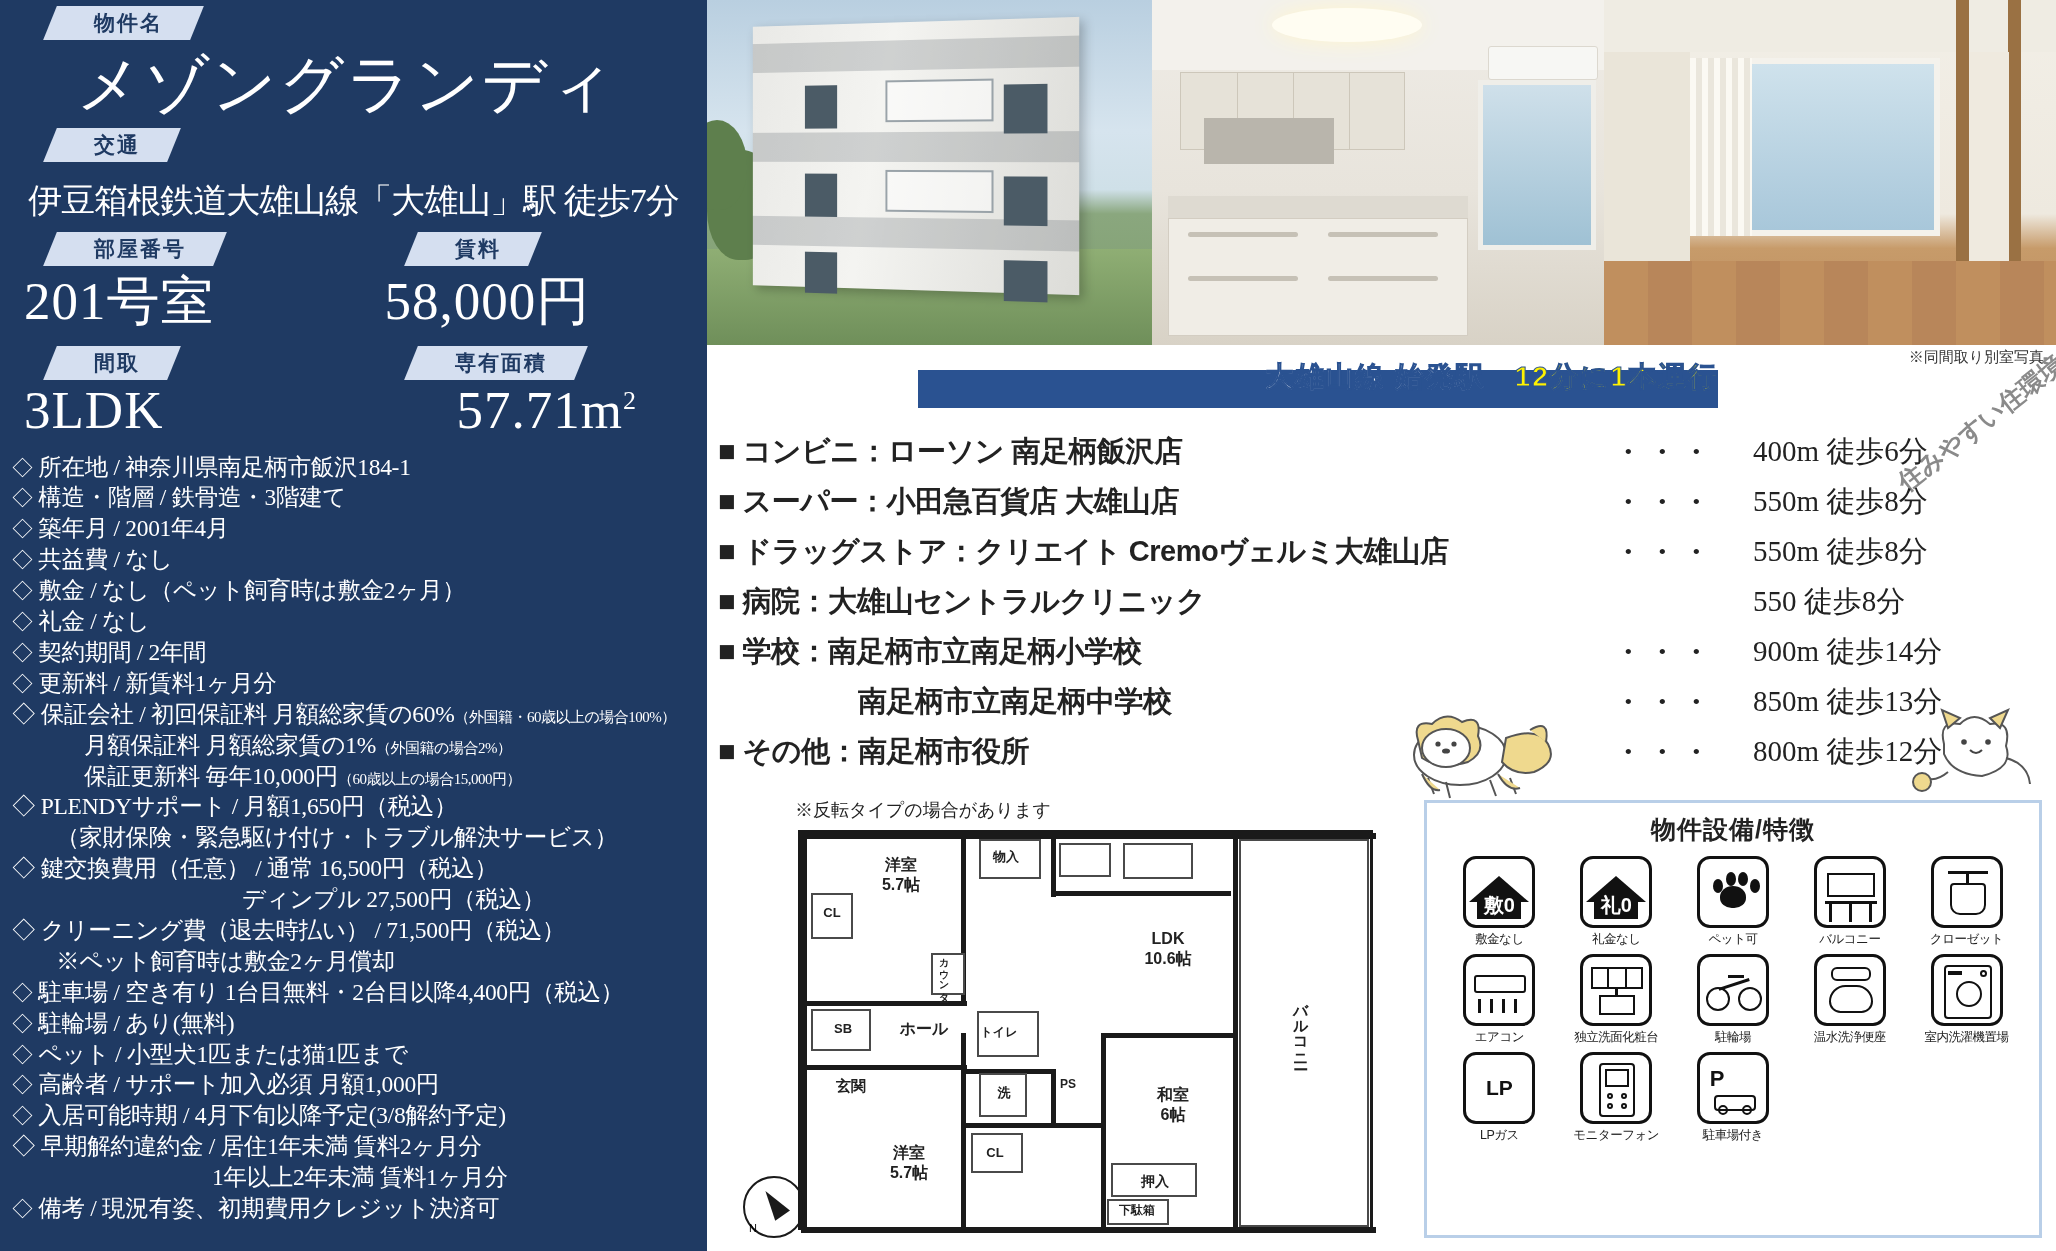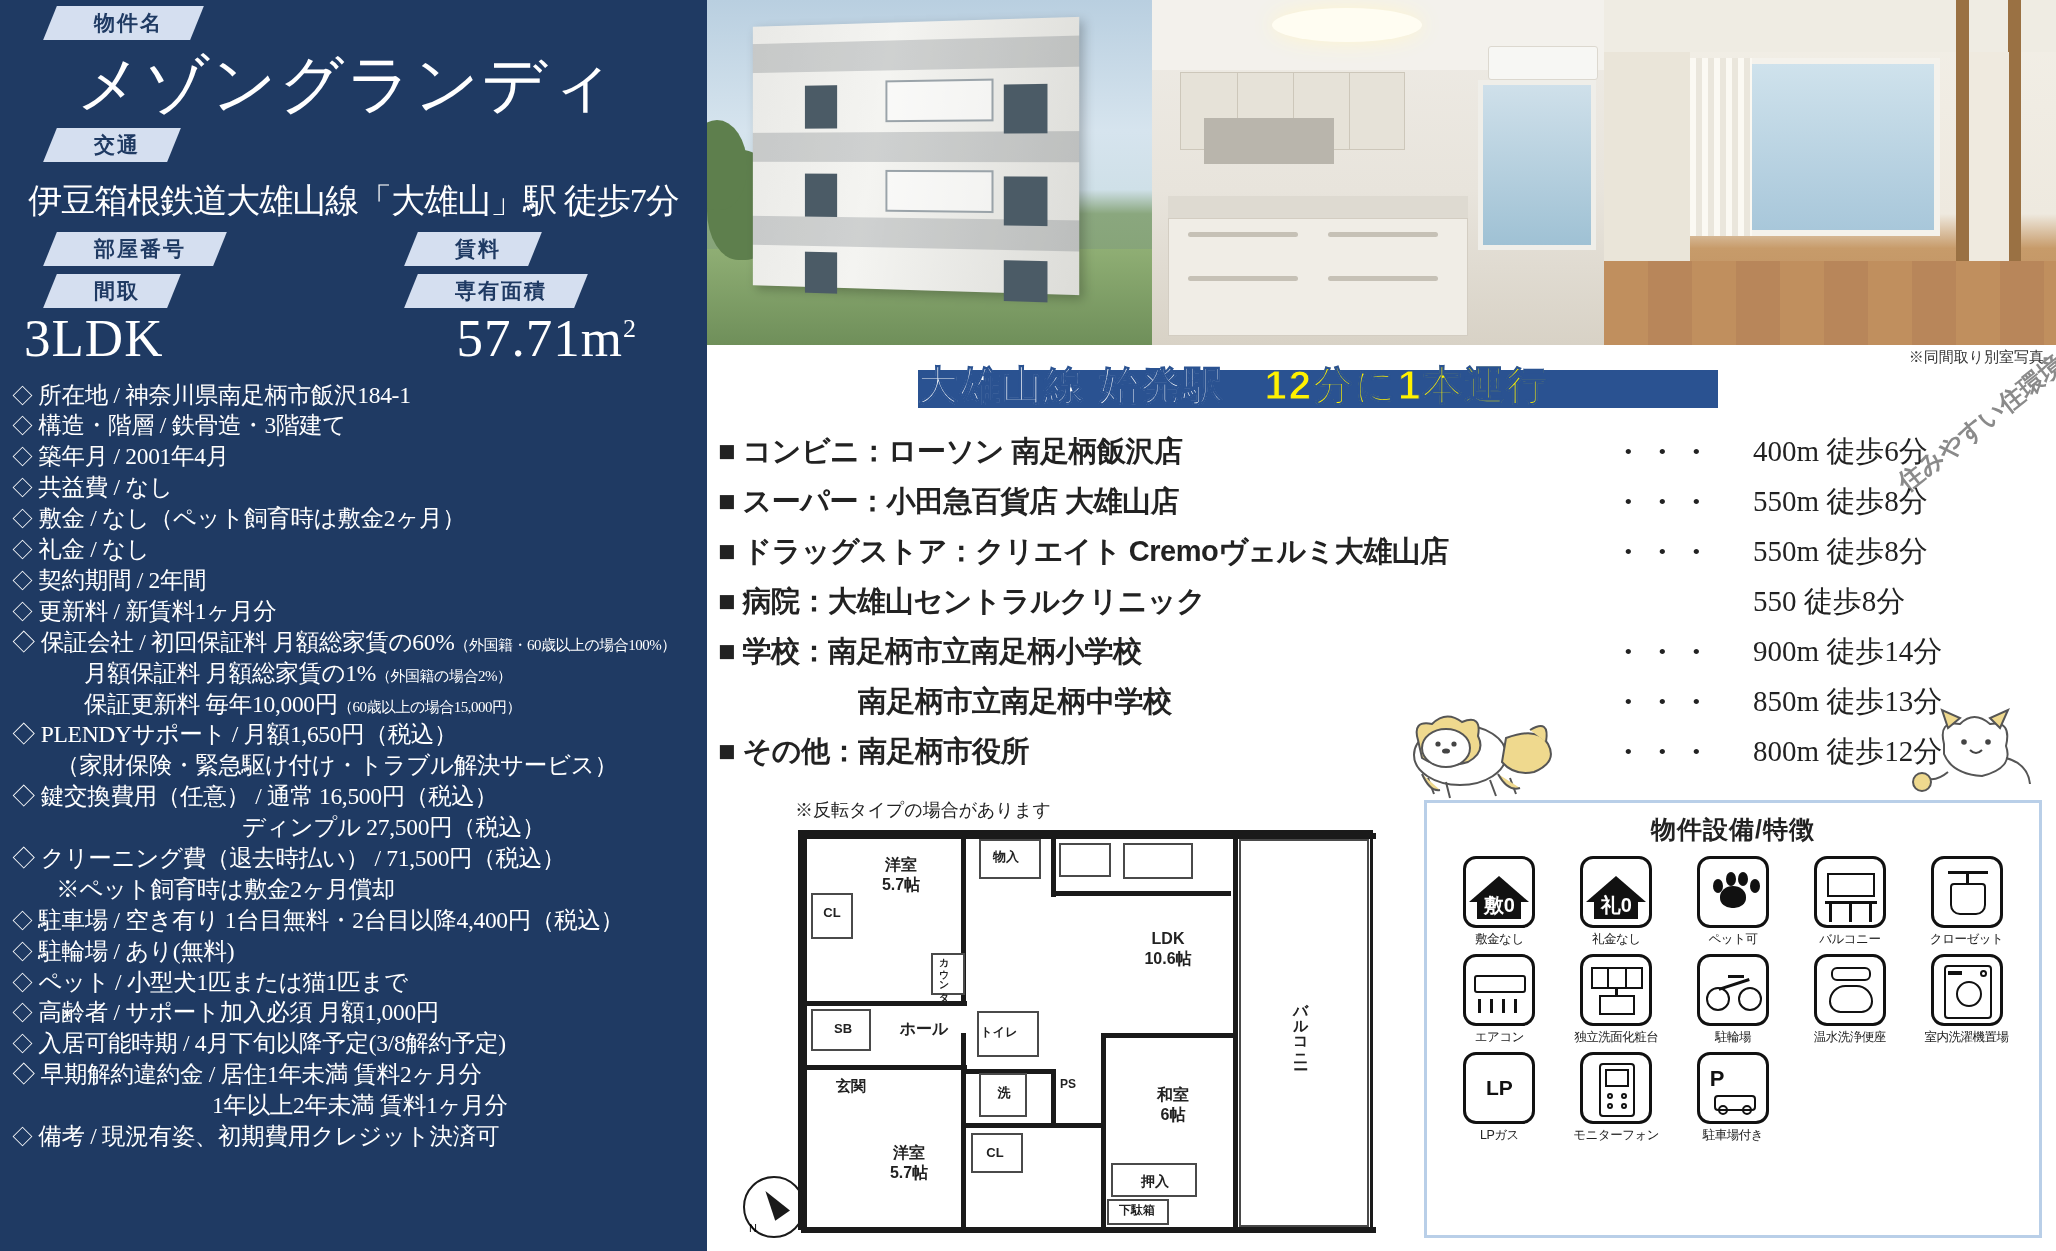--- a/index.html
+++ b/index.html
@@ -108,21 +108,21 @@
     font-family:"Liberation Sans", sans-serif;
   }
 
   
   #banner {
     position:absolute; left:918px; top:370px; width:800px; height:38px;
     background:#2a5291;
   }
   #banner-text {
     position:absolute; left:918px; top:358px; width:800px;
-    text-align:left; font-size:40px; font-weight:700;
+    text-align:right; font-size:28px; font-weight:700;
     font-family:"Liberation Sans", sans-serif;
     letter-spacing:2px; white-space:nowrap;
   }
   #banner-text .w { color:#ffffff; -webkit-text-stroke:1px #2a5291; }
   #banner-text .y { color:#fff200; -webkit-text-stroke:1px #2a5291; }
 
   #living-badge {
     position:absolute; right:6px; top:348px;
     font-family:"Liberation Sans", sans-serif;
     font-size:25px; font-weight:700; color:#8a8a8a;
@@ -243,20 +243,28 @@
           <span>部屋番号</span>
         </div>
       </div>
     </div>
     <div class="pair-col second">
       <div class="tag-row">
         <div class="tag">
           <span>賃料</span>
         </div>
       </div>
+    </div>
+  </div>
+  <div class="pair-grid">
+    <div class="pair-col">
+      <div class="big-val">201号室</div>
+    </div>
+    <div class="pair-col second">
+      <div class="big-val">58,000円</div>
     </div>
   </div>
 
   <div class="pair-grid">
     <div class="pair-col">
       <div class="tag-row">
         <div class="tag">
           <span>間取</span>
         </div>
       </div>

